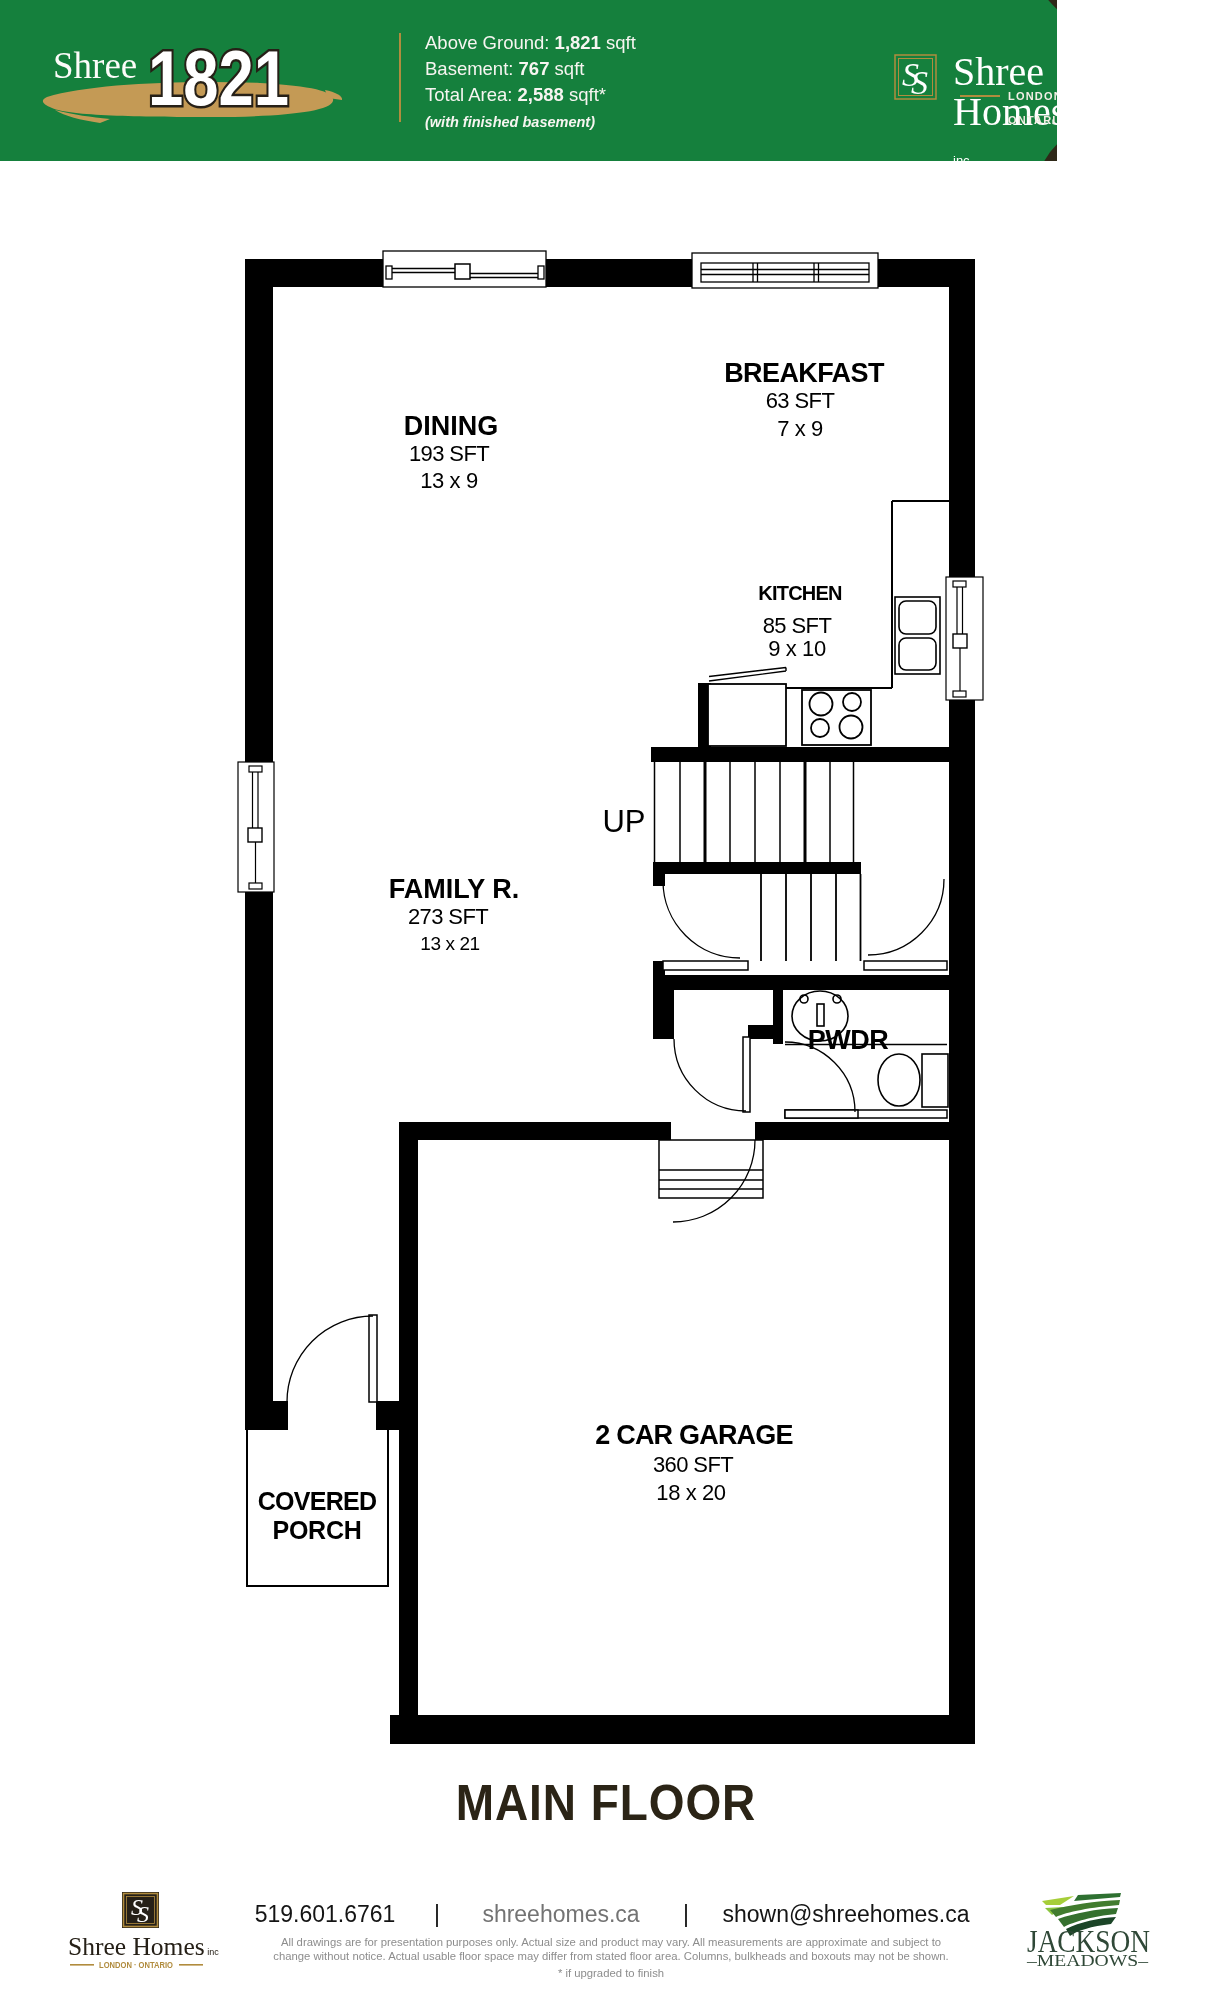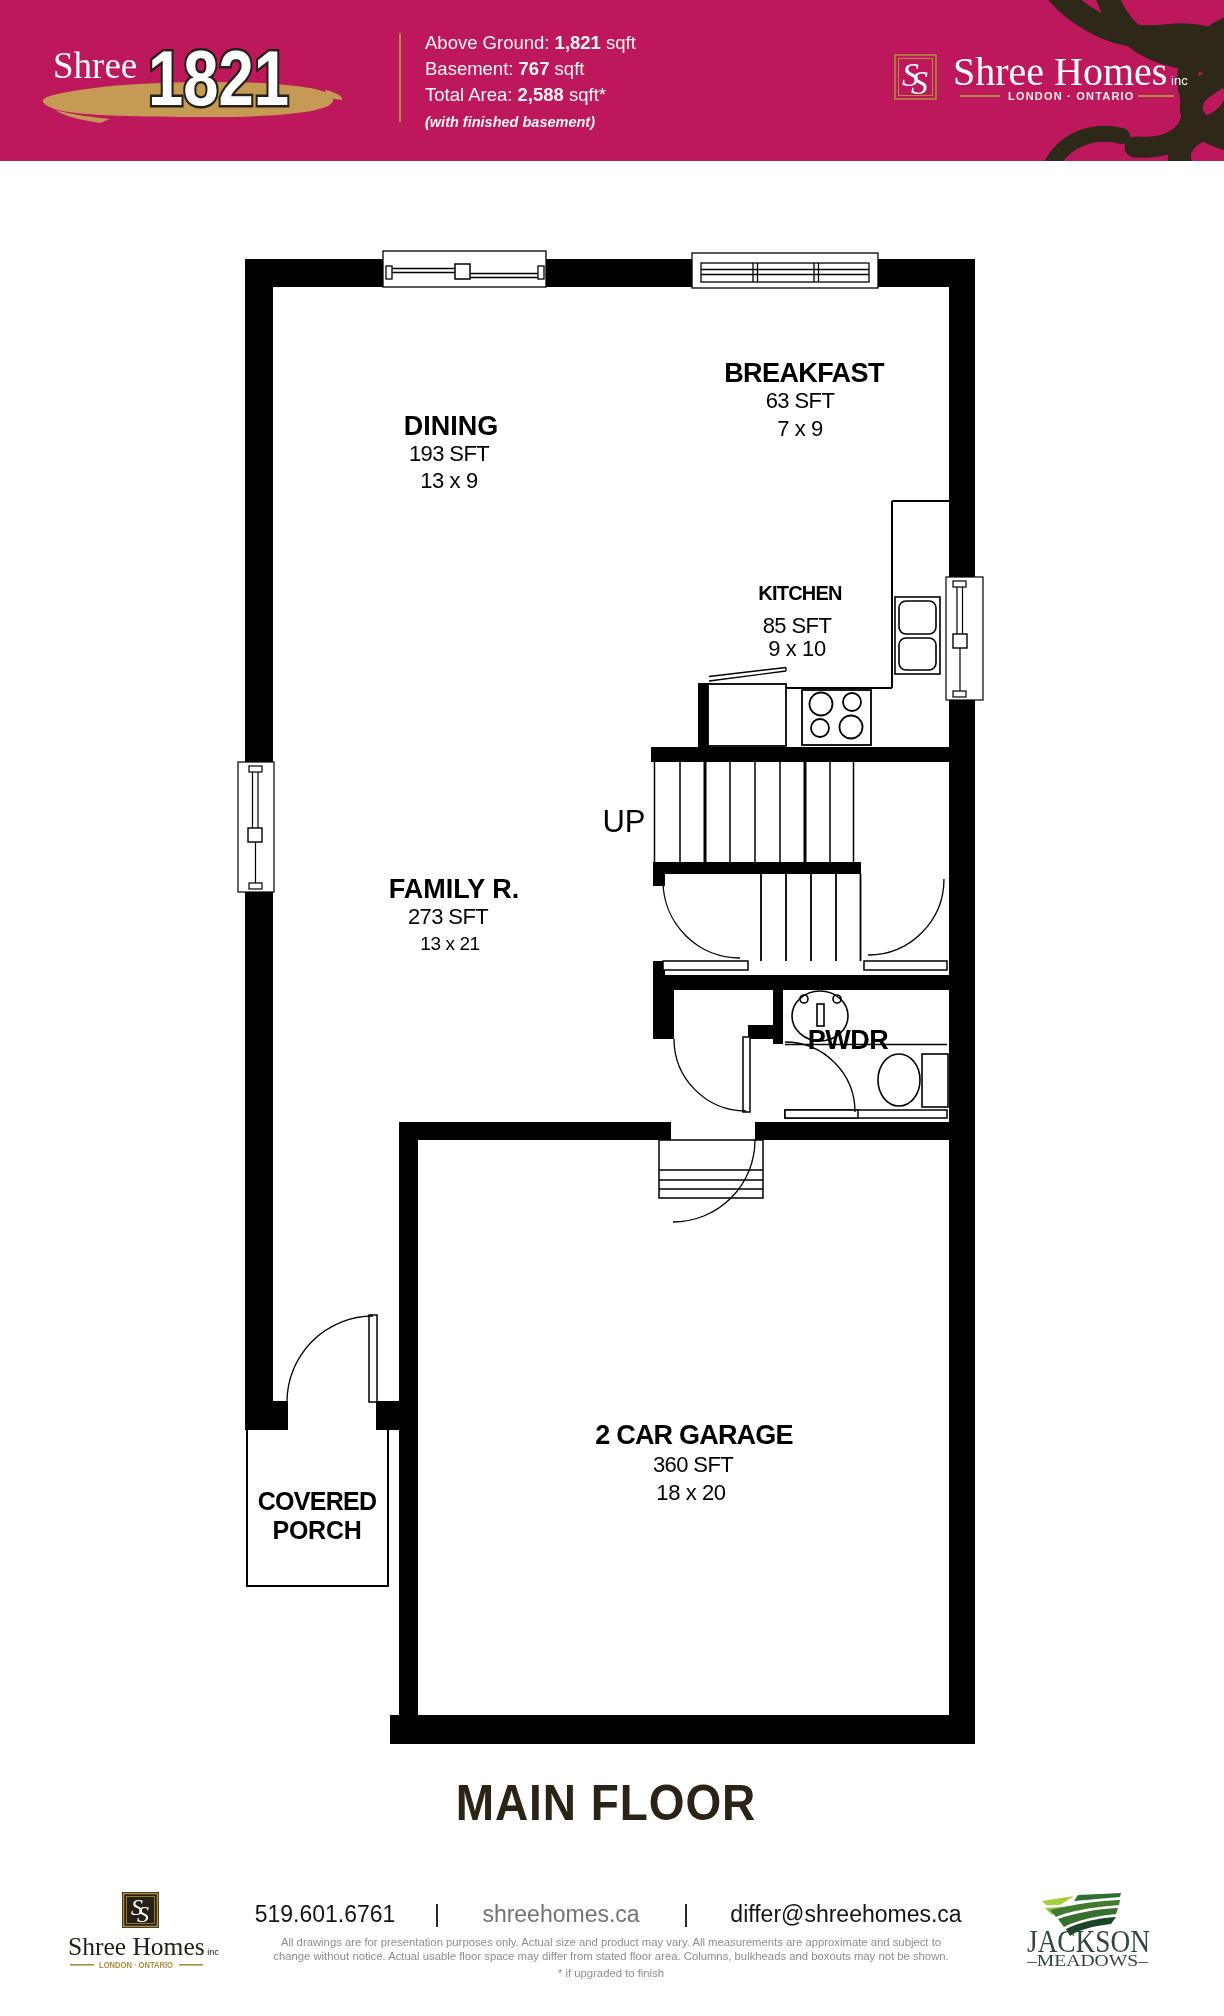--- a/index.html
+++ b/index.html
@@ -1,19 +1,19 @@
 <!DOCTYPE html>
 <html><head><meta charset="utf-8">
 <style>
 html,body{margin:0;padding:0}
 body{width:1224px;height:2016px;position:relative;background:#fff;font-family:"Liberation Sans",sans-serif;overflow:hidden}
 .abs{position:absolute}
 .lbl{position:absolute;transform:translateX(-50%);white-space:nowrap;color:#000;line-height:1}
 .b{font-weight:bold}
-#hdr{position:absolute;left:0;top:0;width:1224px;height:161px;background:#be185d;overflow:hidden}
+#hdr{position:absolute;left:0;top:0;width:1057px;height:161px;background:#15803d;overflow:hidden}
 #ftr{position:absolute;left:0;top:1780px;width:1224px;height:236px}
 </style></head>
 <body>
 <div id="hdr">
 <svg class="abs" style="left:1000px;top:0" width="224" height="161" viewBox="0 0 224 161">
 <g stroke="#2e2818" fill="none" stroke-linecap="round" transform="translate(10,0)">
 <path d="M28 -35 C 55 15, 105 42, 155 36 C 215 28, 235 62, 198 84 C 168 102, 178 132, 230 142" stroke-width="23"></path>
 <path d="M92 -45 C 90 15, 125 52, 178 58 C 235 65, 242 112, 196 128 C 158 142, 160 175, 205 190" stroke-width="23"></path>
 <path d="M260 15 C 200 24, 168 58, 180 95 C 190 128, 168 150, 125 147" stroke-width="21"></path>
 <path d="M38 172 C 50 142, 80 128, 112 136" stroke-width="16"></path>
@@ -230,21 +230,21 @@
 <text x="8" y="67" font-family="Liberation Serif, serif" font-size="25.5" fill="#262017">Shree Homes<tspan font-size="9" font-family="Liberation Sans, sans-serif"> inc</tspan></text>
 <text x="39" y="80" font-size="8.5" font-weight="bold" fill="#b18c3e" font-family="Liberation Sans, sans-serif" textLength="74" lengthAdjust="spacingAndGlyphs">LONDON · ONTARIO</text>
 <rect x="10" y="76" width="24" height="1.6" fill="#b18c3e"></rect>
 <rect x="119" y="76" width="24" height="1.6" fill="#b18c3e"></rect>
 </svg>
 
 <div class="abs" style="left:325px;top:121px;transform:translateX(-50%);font-size:23px;color:#141414">519.601.6761</div>
 <div class="abs" style="left:437px;top:121px;transform:translateX(-50%);font-size:23px;color:#141414">|</div>
 <div class="abs" style="left:561px;top:121px;transform:translateX(-50%);font-size:23px;color:#737373">shreehomes.ca</div>
 <div class="abs" style="left:686px;top:121px;transform:translateX(-50%);font-size:23px;color:#141414">|</div>
-<div class="abs" style="left:846px;top:121px;transform:translateX(-50%);font-size:23px;color:#141414">differ@shreehomes.ca</div>
+<div class="abs" style="left:846px;top:121px;transform:translateX(-50%);font-size:23px;color:#141414">shown@shreehomes.ca</div>
 
 <div class="abs" style="left:611px;top:155px;transform:translateX(-50%);font-size:11.3px;line-height:14px;color:#8d8d8d;text-align:center;width:900px">All drawings are for presentation purposes only. Actual size and product may vary. All measurements are approximate and subject to<br>change without notice. Actual usable floor space may differ from stated floor area. Columns, bulkheads and boxouts may not be shown.</div>
 <div class="abs" style="left:611px;top:187px;transform:translateX(-50%);font-size:11.3px;color:#8d8d8d">* if upgraded to finish</div>
 
 <svg class="abs" style="left:1004px;top:108px" width="180" height="95" viewBox="0 0 180 95">
 <g transform="translate(-2,2)">
 <path d="M40 11 L72 6 L58 15 L44 15 Z" fill="#a6ce39"></path>
 <path d="M43 18 L62 17 L50 25 Z" fill="#8bc53f"></path>
 <path d="M76 5 L119 3 L118 7 L72 11 Z" fill="#2e7031"></path>
 <path d="M48 20 C 68 15, 93 11, 118 10 L117 15 C 90 17, 64 22, 54 27 Z" fill="#417c2e"></path>

